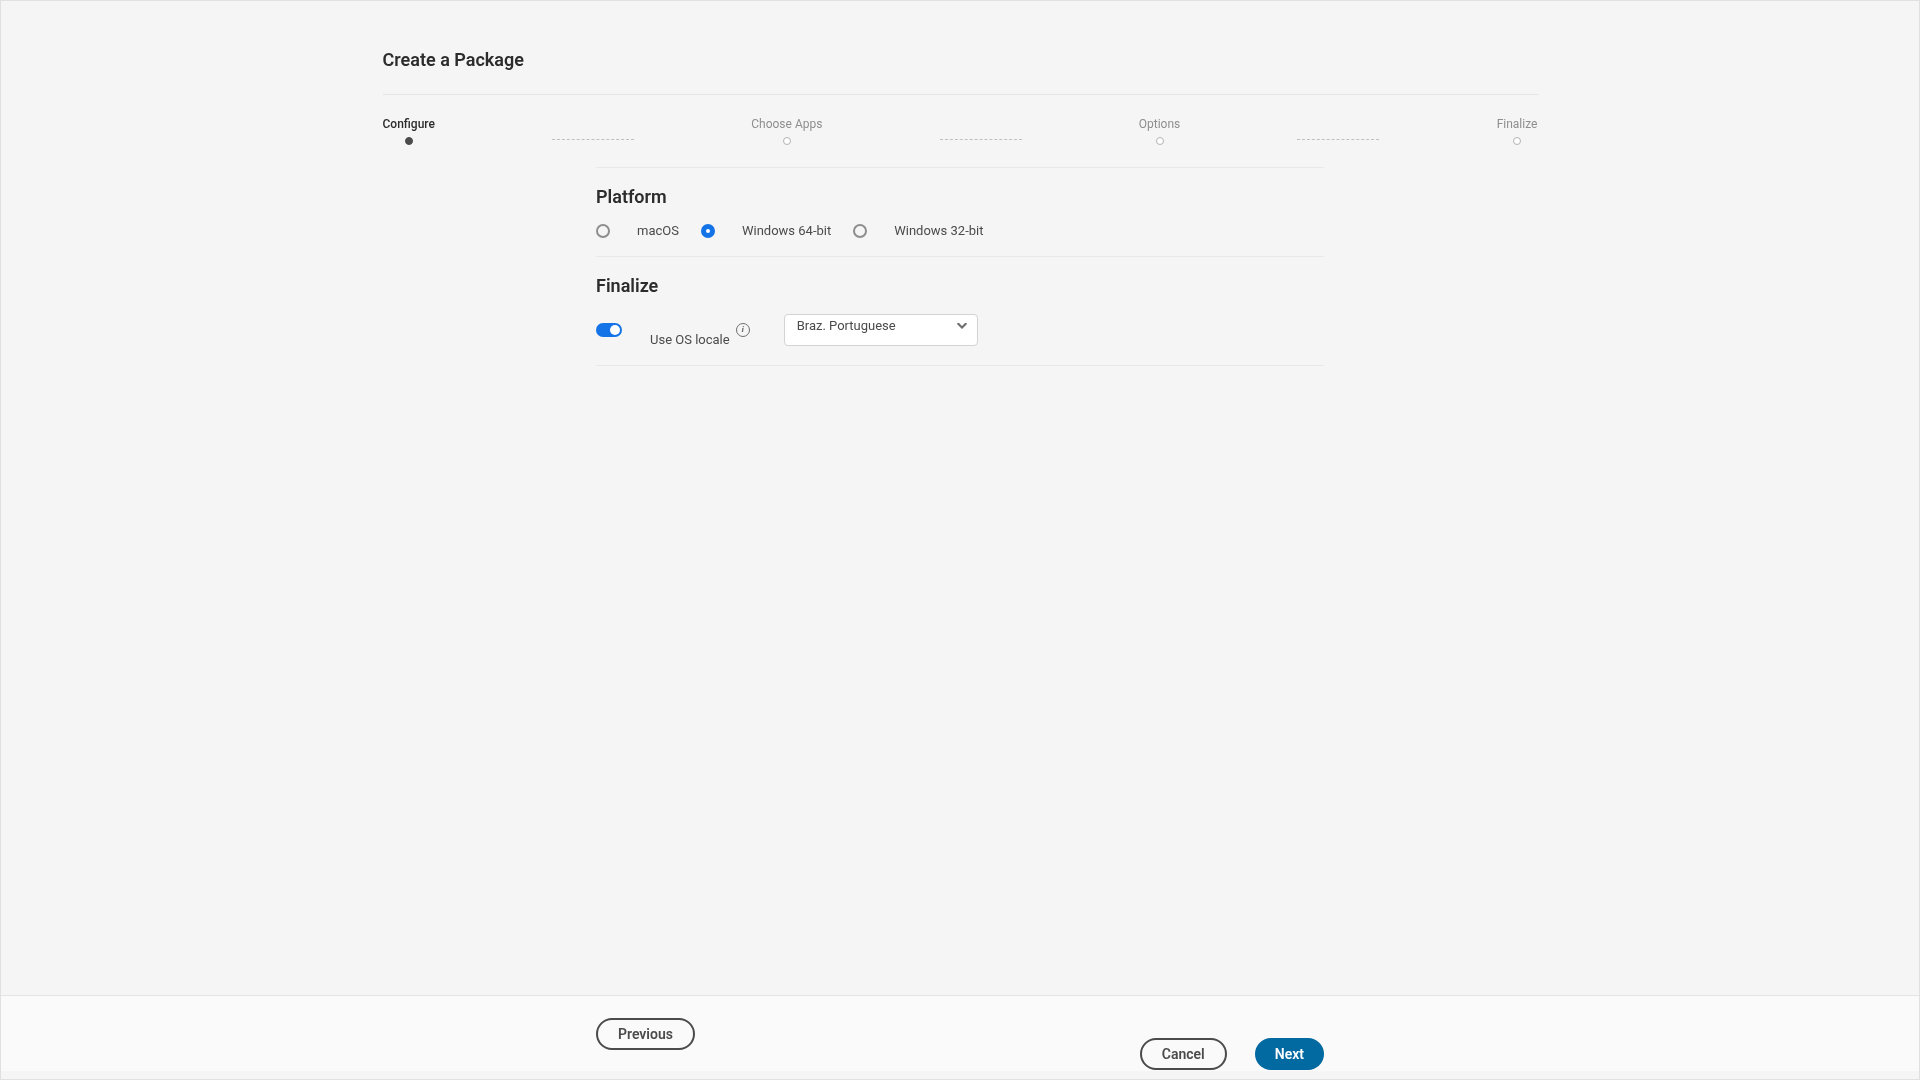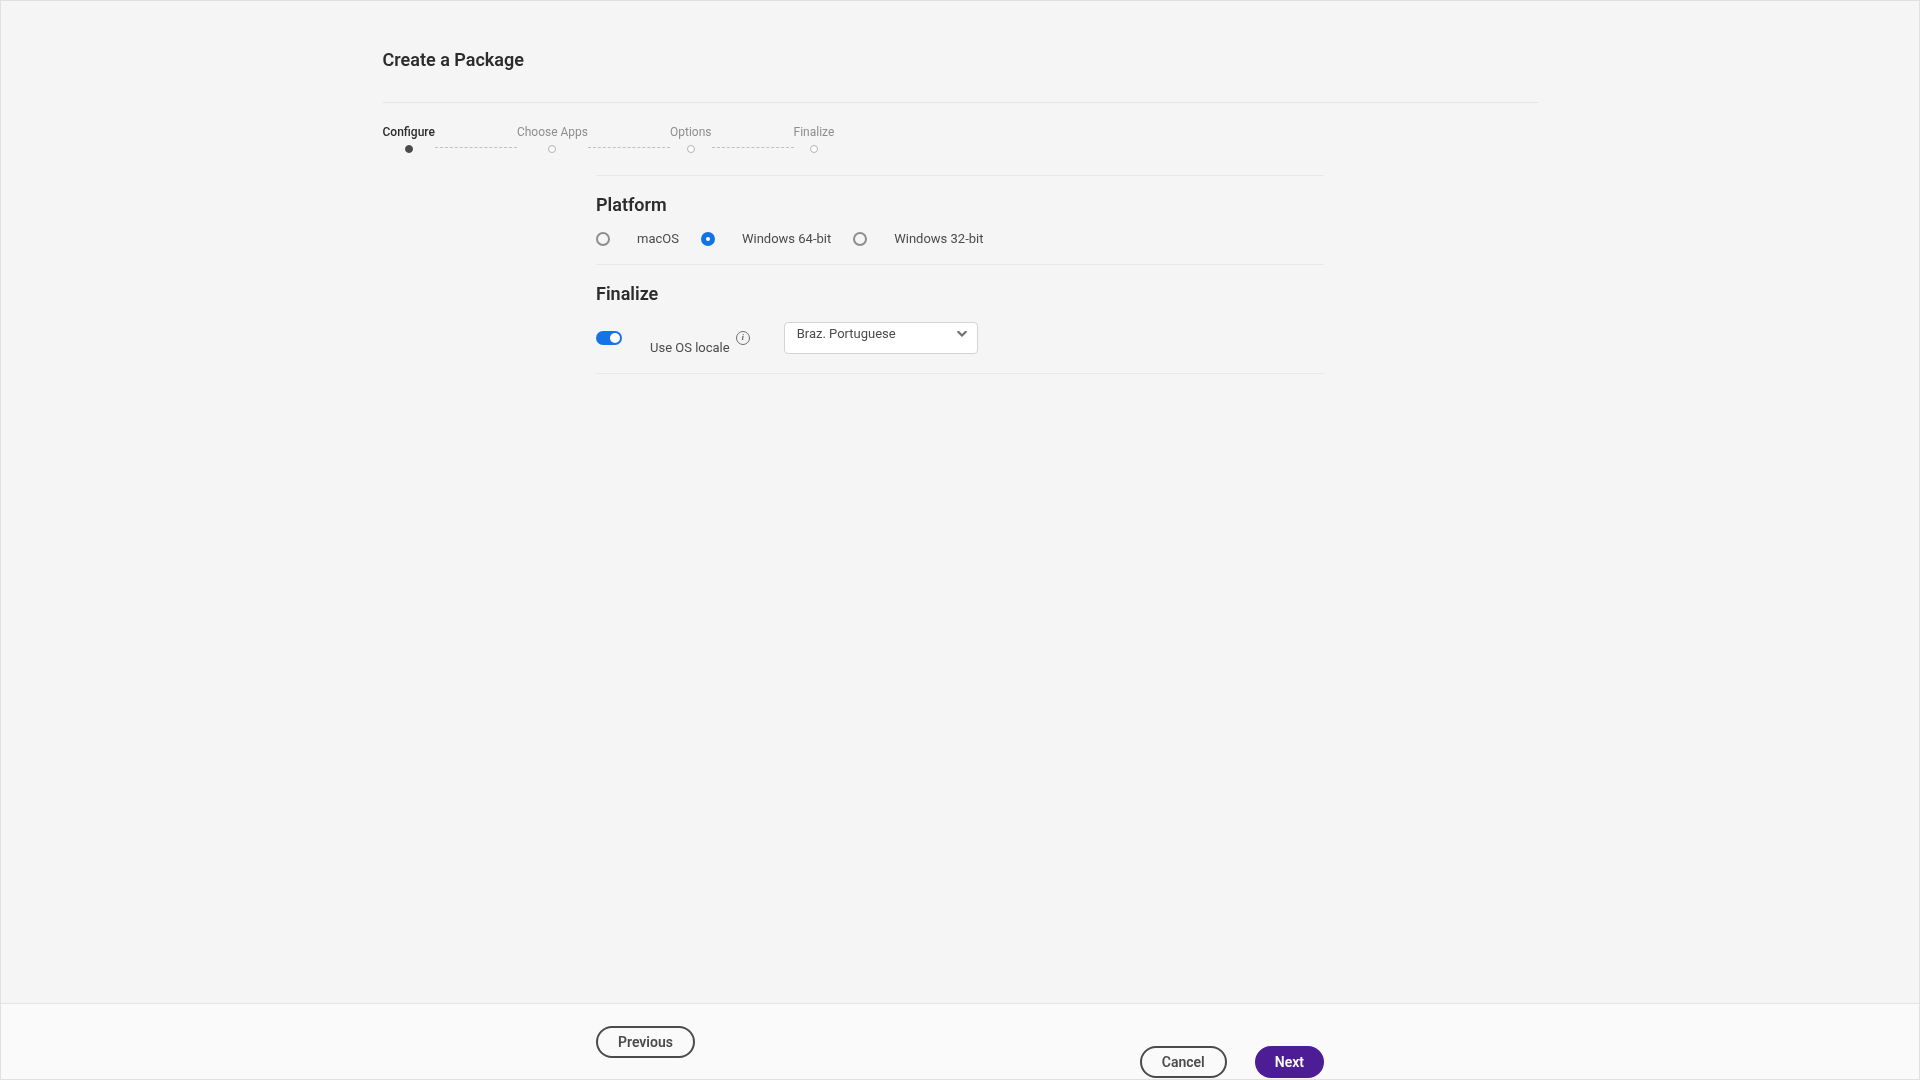--- a/index.html
+++ b/index.html
@@ -23,28 +23,28 @@
   }
   .content-wrapper {
     max-width: 1155px;
     margin: 0 auto;
     padding-top: 48px;
   }
   .page-title {
     font-size: 18px;
     font-weight: 600;
     color: #2c2c2c;
-    padding-bottom: 32px;
+    padding-bottom: 24px;
     border-bottom: 1px solid #e4e4e4;
   }
 
   
   .stepper {
     display: flex;
-    justify-content: flex-start;
+    justify-content: space-between;
     align-items: flex-start;
     margin-top: 22px;
     margin-bottom: 22px;
   }
   .step {
     display: flex;
     flex-direction: column;
     align-items: center;
     position: relative;
   }
@@ -206,21 +206,21 @@
     align-items: center;
     justify-content: center;
   }
   .chevron svg {
     fill: #6e6e6e;
   }
 
   
   .footer {
     position: absolute;
-    bottom: 0;
+    bottom: 8px;
     left: 0;
     right: 0;
     height: 76px;
     background: #fafafa;
     border-top: 1px solid #e4e4e4;
     display: flex;
     align-items: center;
     justify-content: center;
   }
   .footer-inner {
@@ -245,21 +245,21 @@
     align-items: center;
     justify-content: center;
     border: none;
   }
   .btn-outline {
     background: transparent;
     border: 2px solid #4b4b4b;
     color: #4b4b4b;
   }
   .btn-primary {
-    background: #4c1d95;
+    background: #0369a1;
     color: #fff;
   }
 </style>
 </head>
 <body>
 
 <div class="page-frame">
   <div class="content-wrapper">
     <h1 class="page-title">Create a Package</h1>
 

